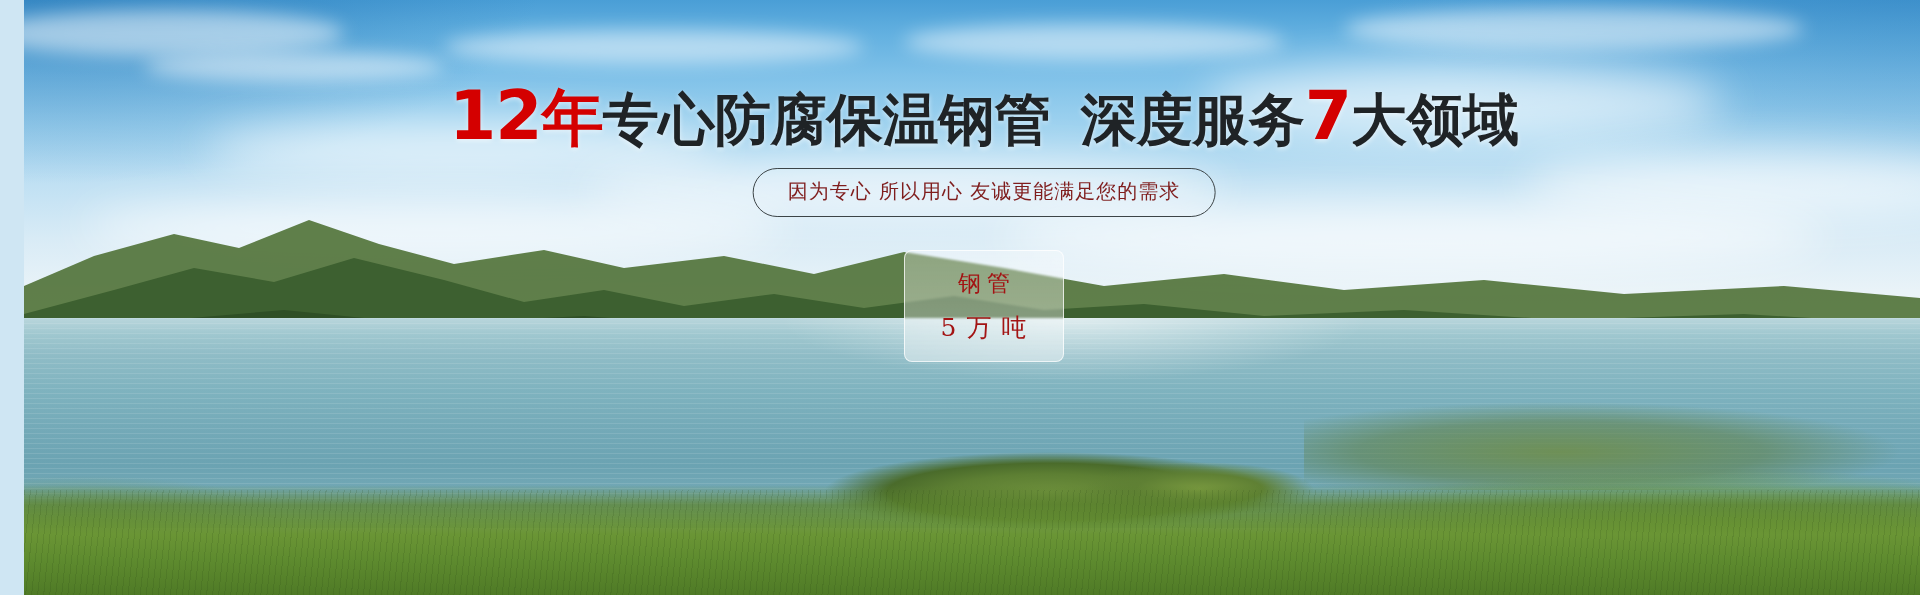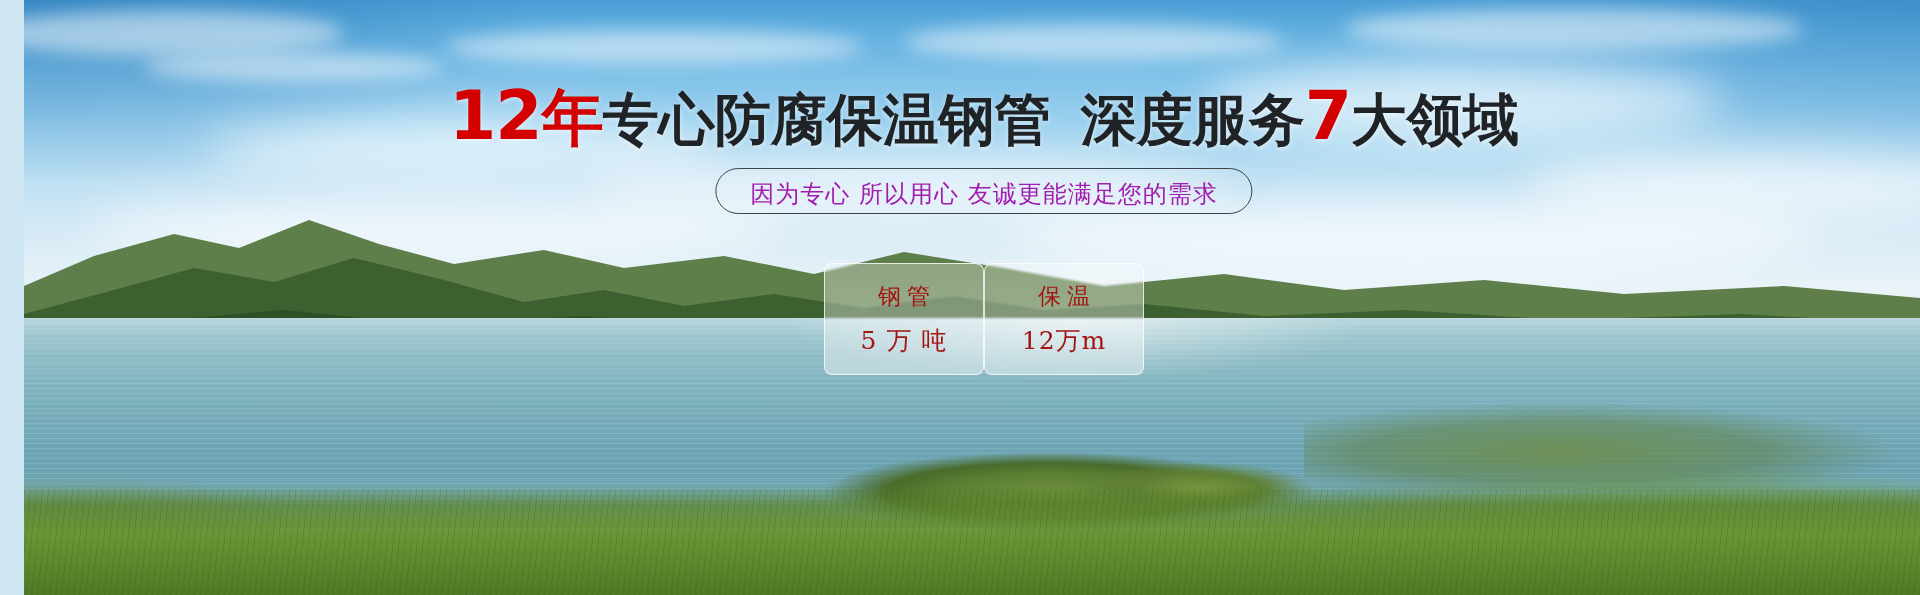--- a/index.html
+++ b/index.html
@@ -104,28 +104,28 @@
     font-weight:bold; font-size:56px; letter-spacing:0px;
     color:#1f2326; line-height:1;
     text-shadow:0 2px 5px rgba(255,255,255,.55);
   }
   .headline .red { color:#d40000; font-size:62px; letter-spacing:-1px; }
   .headline .num { font-family:"DejaVu Sans","Liberation Sans",sans-serif; font-size:68px; }
   .headline .gap { display:inline-block; width:30px; }
 
   .subtitle-pill {
     position:absolute; left:50%; transform:translateX(-50%); top:168px;
-    padding:9px 34px 3px;
+    padding:9px 34px 11px;
     border:1.6px solid #3c4447; border-radius:30px;
     font-family:"DejaVu Sans","Liberation Sans",sans-serif;
-    font-size:24px; color:#a21caf; white-space:nowrap; letter-spacing:1px;
+    font-size:20px; color:#7f1d1d; white-space:nowrap; letter-spacing:1px;
     background:rgba(255,255,255,.06);
   }
 
-  .stats { position:absolute; left:50%; transform:translateX(-50%); top:263px;
+  .stats { position:absolute; left:50%; transform:translateX(-50%); top:250px;
            display:flex; }
   .stat-card {
     width:160px; height:112px;
     background:linear-gradient(to bottom, rgba(255,255,255,.30), rgba(255,255,255,.42));
     border:1px solid rgba(255,255,255,.75);
     border-radius:8px;
     display:flex; flex-direction:column; align-items:center; justify-content:center;
     gap:12px;
     backdrop-filter:blur(1px);
   }
@@ -196,21 +196,17 @@
     <div class="subtitle-pill">因为专心 所以用心  友诚更能满足您的需求</div>
 
     <div class="stats">
 
       <div class="stat-card">
         <div class="stat-title">钢管</div>
         <div class="stat-value"><span>5 万 吨</span></div>
       </div>
 
 
-      <div class="stat-card">
-        <div class="stat-title">保温</div>
-        <div class="stat-value"><span>12万m</span></div>
-      </div>
 
     </div>
 
   </div>
 </div>
 
 </body></html>

